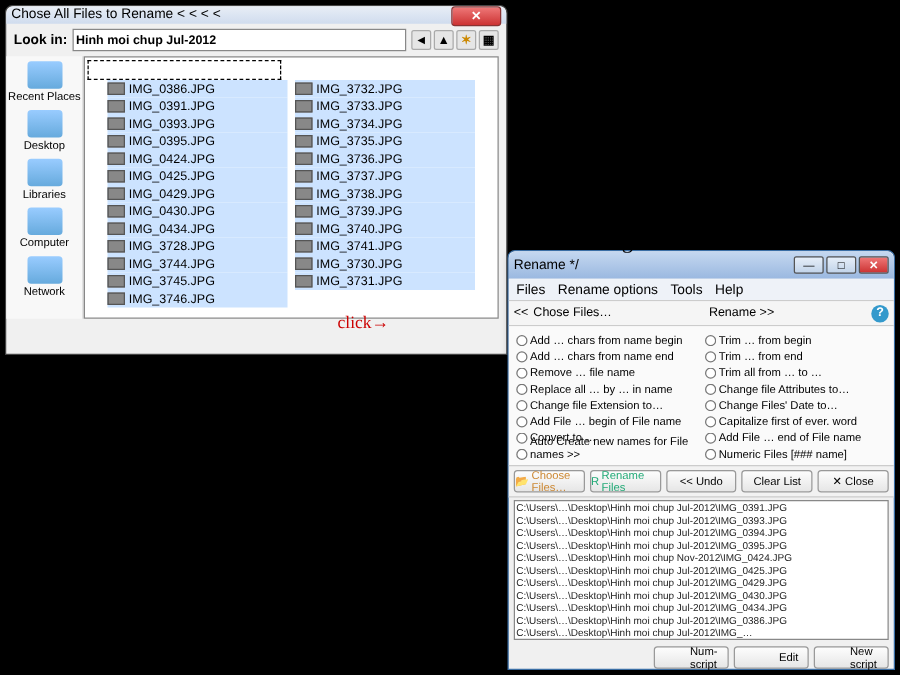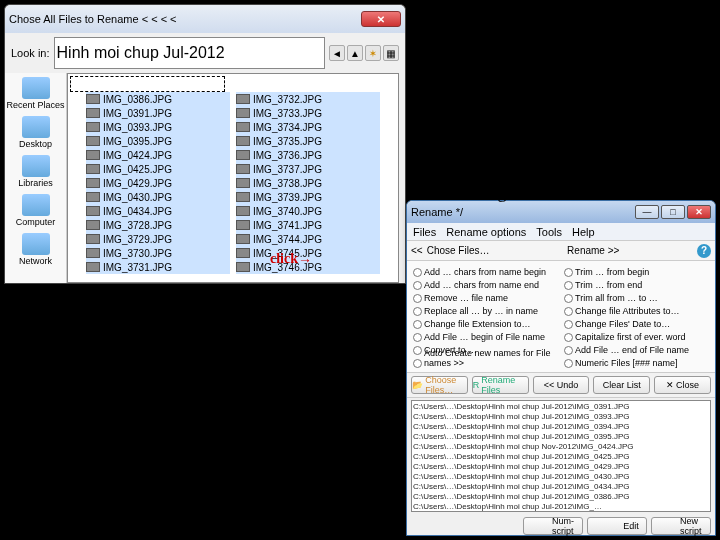--- a/index.html
+++ b/index.html
@@ -1,43 +1,43 @@
 <!DOCTYPE html>
 <html><head>
 <meta charset="utf-8">
 <style>
   * { box-sizing: border-box; margin: 0; padding: 0; font-family: "Segoe UI", Tahoma, sans-serif; }
   body { background: #000; width: 720px; height: 540px; position: relative; overflow: hidden; }
   
   
   .dlg1 { position: absolute; left: 4px; top: 4px; width: 402px; height: 280px; background: #f0f0f0; border: 1px solid #444; border-radius: 6px 6px 0 0; box-shadow: 2px 2px 8px rgba(0,0,0,.3); }
-  .titlebar1 { height: 28px; background: linear-gradient(#e8eef6,#d0dcee); border-radius: 6px 6px 0 0; display: flex; align-items: center; padding: 0 4px; font-size: 11px; }
+  .titlebar1 { height: 14px; background: linear-gradient(#e8eef6,#d0dcee); border-radius: 6px 6px 0 0; display: flex; align-items: flex-start; padding: 0 4px; font-size: 11px; }
   .close1 { margin-left: auto; width: 40px; height: 16px; background: linear-gradient(#e77,#c33); border: 1px solid #833; border-radius: 3px; display: flex; align-items: center; justify-content: center; color: #fff; font-size: 10px; font-weight: bold; }
-  .lookrow { display: flex; align-items: center; gap: 4px; padding: 4px 6px; font-size: 11px; }
-  .lookcombo { flex: 1; height: 32px; background: #fff; border: 1px solid #888; font-size: 16px; padding: 0 2px; display: flex; align-items: center; }
+  .lookrow { display: flex; align-items: center; gap: 4px; padding: 4px 6px; font-size: 11px; font-weight: bold; }
+  .lookcombo { flex: 1; height: 18px; background: #fff; border: 1px solid #888; font-size: 10px; padding: 0 2px; display: flex; align-items: center; }
   .tbicons { display: flex; gap: 2px; }
   .tbicons span { width: 16px; height: 16px; background: #e6e6e6; border: 1px solid #aaa; border-radius: 2px; display: inline-flex; align-items: center; justify-content: center; font-size: 10px; }
   .dlg1-body { display: flex; height: 210px; }
   .sidebar { width: 62px; background: #f8f8f8; border-right: 1px solid #ccc; display: flex; flex-direction: column; gap: 6px; padding-top: 4px; }
   .sbitem { display: flex; flex-direction: column; align-items: center; font-size: 9px; gap: 1px; }
   .sbitem .ic { width: 28px; height: 22px; background: linear-gradient(#9cf,#6ad); border-radius: 3px; }
   .filepane { flex: 1; background: #fff; border: 1px solid #888; margin: 0 6px 0 0; overflow: hidden; position: relative; }
   .filegrid { display: grid; grid-template-columns: 1fr 1fr; font-size: 10px; column-gap: 6px; padding: 18px; }
   .fitem { display: flex; align-items: center; gap: 3px; height: 14px; }
   .fitem .thumb { width: 14px; height: 10px; background: #888; border: 1px solid #555; }
   .fitem.sel { background: #cce3ff; }
   .dashed { position: absolute; left: 2px; top: 2px; width: 155px; height: 16px; border: 1px dashed #000; pointer-events: none; }
   .bottomrows { padding: 4px 6px; font-size: 11px; }
   .brow { display: flex; align-items: center; gap: 4px; margin-bottom: 3px; }
   .brow label { }
   .brow label.fn { width: 56px; }
   .brow label.ft { width: 56px; }
   .fnameinput { flex: 1; height: 17px; background: #fff; border: 1px solid #888; font-size: 10px; padding: 0 2px; }
   .openbtn, .cancelbtn { width: 54px; height: 18px; background: linear-gradient(#fdfdfd,#e0e0e0); border: 1px solid #707070; border-radius: 3px; font-size: 11px; }
-  .clickarrow { position: absolute; left: 270px; top: 251px; color: #c00; font-size: 14px; font-weight: bold; font-family: "Times New Roman", serif; }
+  .clickarrow { position: absolute; left: 270px; top: 251px; color: #c00; font-size: 14px; font-weight: normal; font-family: "Times New Roman", serif; }
 
   
   .dlg2 { position: absolute; left: 406px; top: 200px; width: 310px; height: 336px; background: #f0f0f0; border: 1px solid #3a6ea5; border-radius: 6px 6px 0 0; box-shadow: 2px 2px 8px rgba(0,0,0,.3); }
   .titlebar2 { height: 22px; background: linear-gradient(#c5d8f0,#9ab8e0); border-radius: 6px 6px 0 0; display: flex; align-items: center; padding: 0 4px; font-size: 11px; }
   .winbtns { margin-left: auto; display: flex; gap: 2px; }
   .winbtns span { width: 24px; height: 14px; border: 1px solid #555; border-radius: 2px; display: inline-flex; align-items: center; justify-content: center; font-size: 9px; }
   .minb { background: linear-gradient(#e6eef8,#c2d4ea); }
   .maxb { background: linear-gradient(#e6eef8,#c2d4ea); }
   .closeb { background: linear-gradient(#e77,#c33); color: #fff; font-weight: bold; }
   .menubar { height: 18px; background: #eef2f8; display: flex; gap: 10px; padding: 0 6px; font-size: 11px; align-items: center; border-bottom: 1px solid #ccc; }
@@ -180,24 +180,20 @@
           <div class="fitem sel">
             <span class="thumb"></span>
             <span>IMG_3728.JPG</span>
           </div>
           <div class="fitem sel">
             <span class="thumb"></span>
             <span>IMG_3741.JPG</span>
           </div>
           <div class="fitem sel">
             <span class="thumb"></span>
-            <span>IMG_3729.JPG</span>
-          </div>
-          <div class="fitem sel">
-            <span class="thumb"></span>
             <span>IMG_3744.JPG</span>
           </div>
           <div class="fitem sel">
             <span class="thumb"></span>
             <span>IMG_3730.JPG</span>
           </div>
           <div class="fitem sel">
             <span class="thumb"></span>
             <span>IMG_3745.JPG</span>
           </div>

